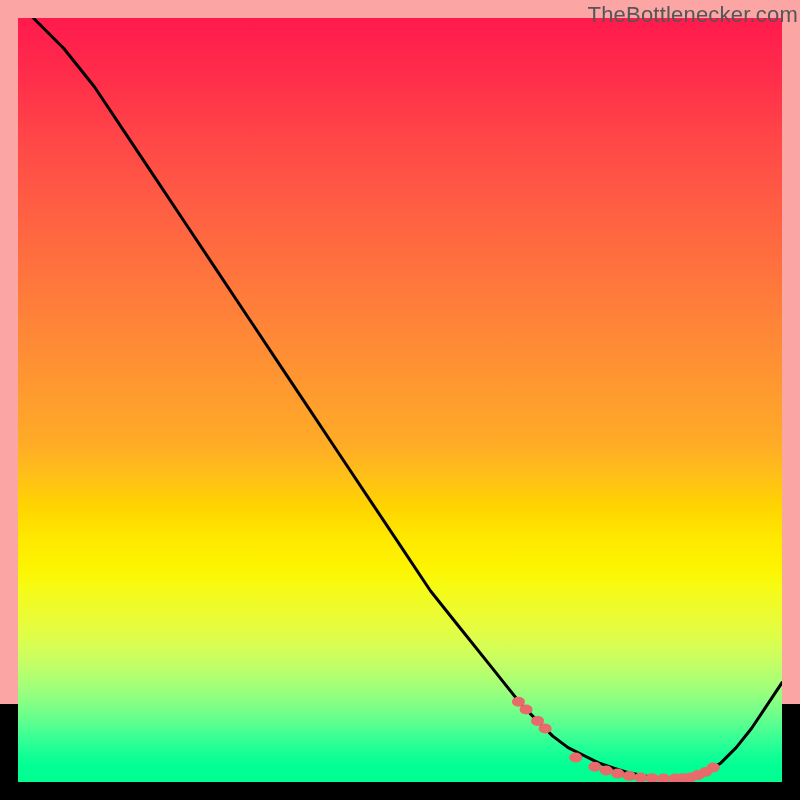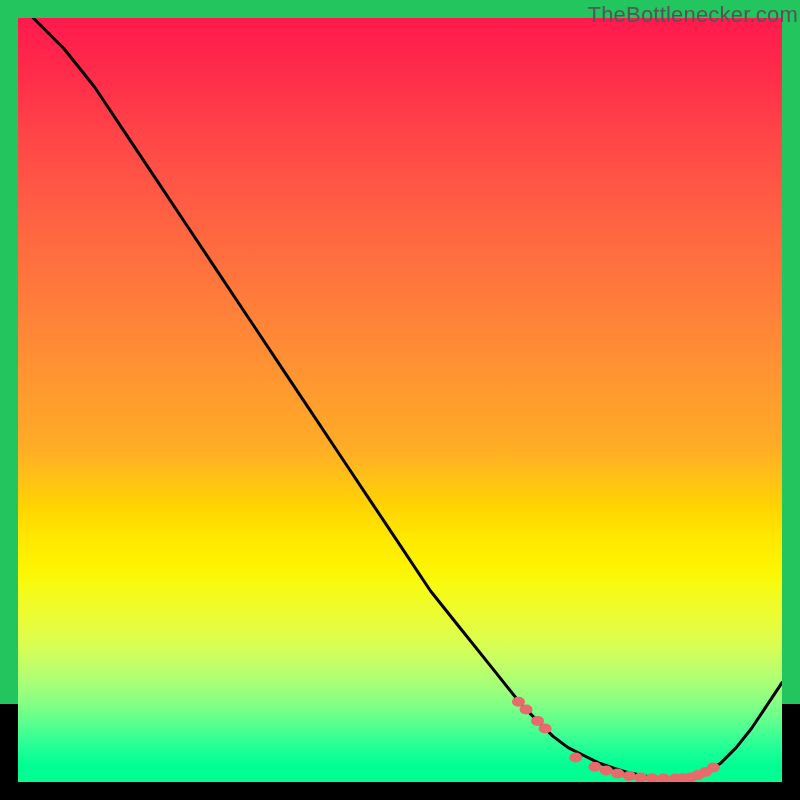--- a/index.html
+++ b/index.html
@@ -1,21 +1,21 @@
 <!DOCTYPE html>
 <html><head>
   <meta charset="utf-8">
   <style>
     * { margin: 0; padding: 0; box-sizing: border-box; }
     html, body { width: 800px; height: 800px; background: #000; overflow: hidden; }
     .frame {
       position: relative;
       width: 800px;
       height: 704px;
-      background: #22c55e;
+      background: #fca5a5;
     }
     .plot-area {
       position: absolute;
       left: 18px;
       top: 18px;
       width: 764px;
       height: 764px;
       background: linear-gradient(to bottom,
         #ff1a4d 0%,
         #ff2e4a 8%,

